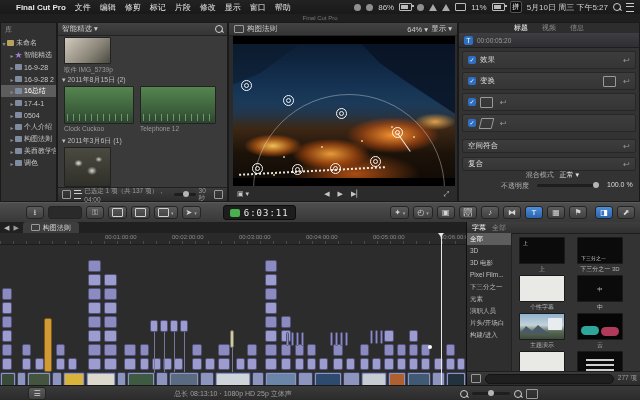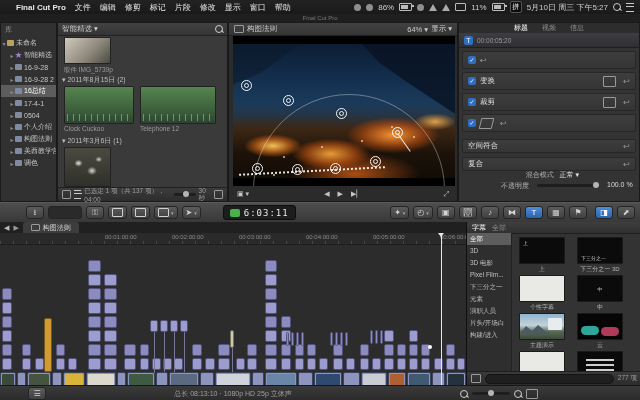--- a/index.html
+++ b/index.html
@@ -342,31 +342,31 @@
         <span>视频</span>
         <span>信息</span>
       </div>
     <div id="ins-hd">
       <span class="tic">T</span>
       <span class="tc">00:00:05:20</span>
     </div>
     <div id="ins-rows">
         <div class="irow" style="top: 28px; height: 18px;">
           <span class="cb">✓</span>
+          <span class="lb">效果</span>
           <span class="rst">↩</span>
         </div>
         <div class="irow" style="top: 49px; height: 18px;">
           <span class="cb">✓</span>
           <span class="lb">变换</span>
           <span class="mini "></span>
           <span class="rst">↩</span>
         </div>
         <div class="irow" style="top: 70px; height: 18px;">
           <span class="cb">✓</span>
-          <span class="lb">裁剪</span>
           <span class="mini "></span>
           <span class="rst">↩</span>
         </div>
         <div class="irow" style="top: 91px; height: 18px;">
           <span class="cb">✓</span>
           <span class="mini skew"></span>
           <span class="rst">↩</span>
         </div>
         <div class="irow" style="top: 116px; height: 14px;">
           <span class="lb">空间符合</span>

